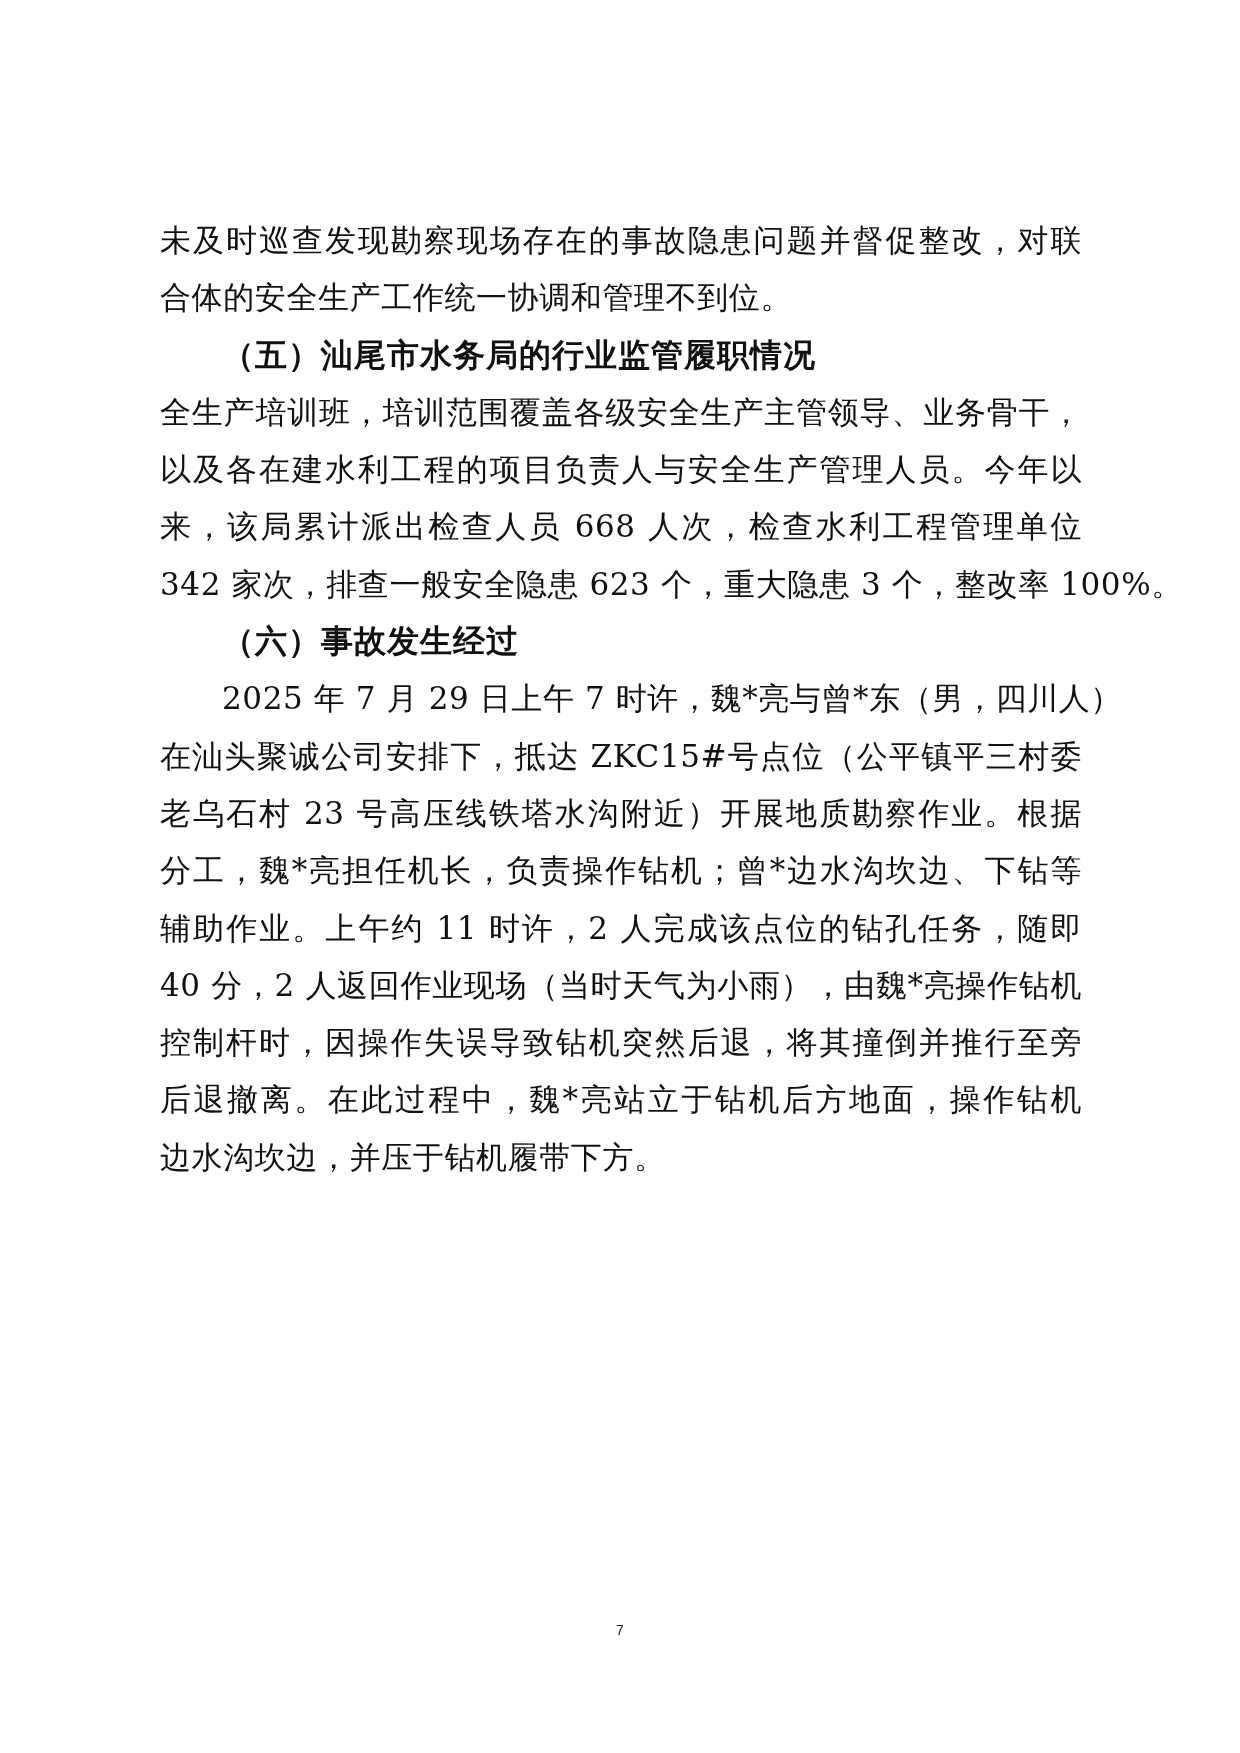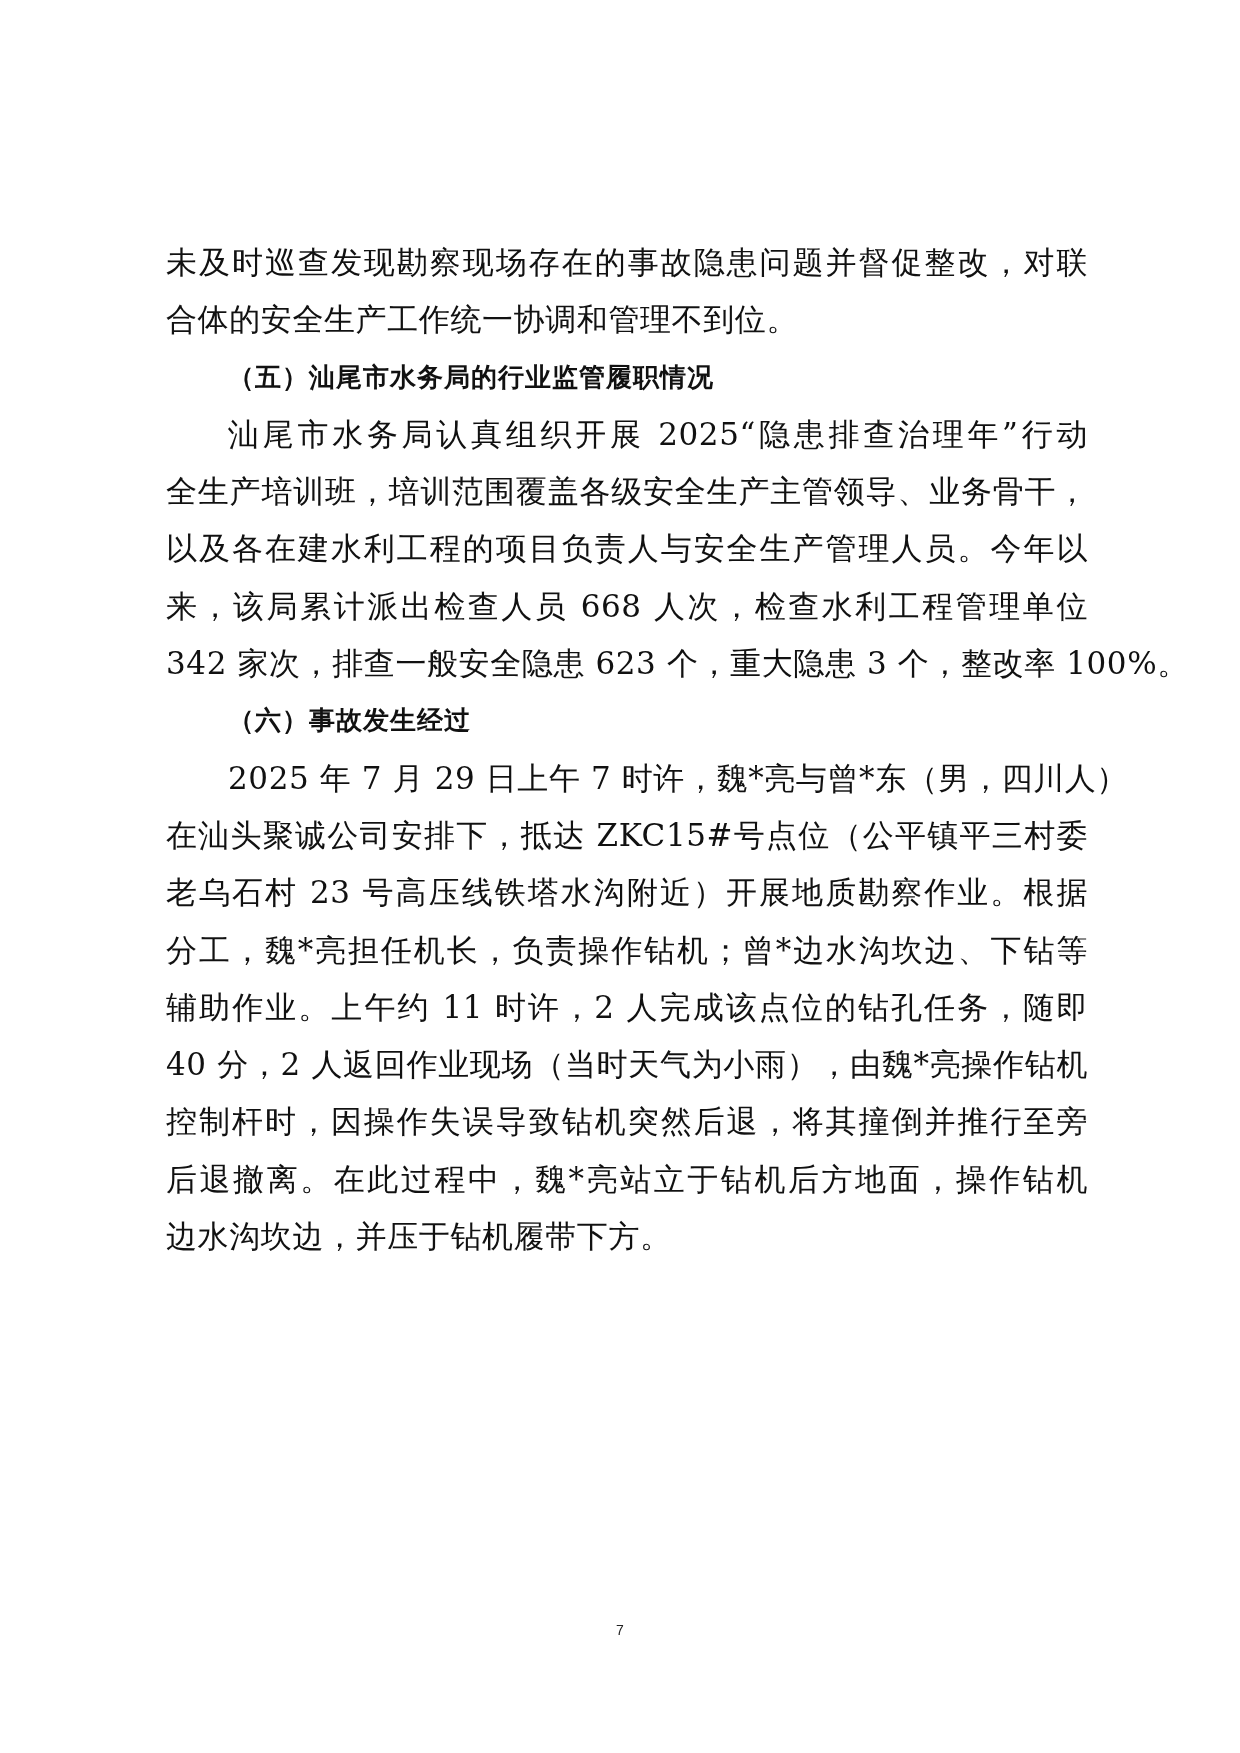--- a/index.html
+++ b/index.html
@@ -10,23 +10,22 @@
     body {
       width: 1240px;
       height: 1753px;
       position: relative;
       overflow: hidden;
       color: #111111;
     }
     .page {
       position: absolute;
       left: 160px;
-      top: 234px;
+      top: 212px;
       width: 922px;
-      margin-left: 6px;
     }
     .line {
       height: 57.3px;
       line-height: 57.3px;
       font-family: "DejaVu Serif", "Liberation Serif", serif;
       font-size: 31px;
       white-space: nowrap;
       letter-spacing: 0.6px;
       text-align: justify;
       text-align-last: justify;
@@ -36,21 +35,21 @@
       text-align-last: left;
     }
     .line.indent {
       padding-left: 62px;
     }
     .heading {
       height: 57.3px;
       line-height: 57.3px;
       font-family: "DejaVu Sans", "Liberation Sans", sans-serif;
       font-weight: bold;
-      font-size: 26px;
+      font-size: 32px;
       padding-left: 62px;
       white-space: nowrap;
       letter-spacing: 1px;
     }
     .page-number {
       position: absolute;
       left: 0;
       width: 1240px;
       top: 1622px;
       text-align: center;
@@ -62,21 +61,20 @@
 </head>
 <body>
 
 <div class="page">
 
   <div class="line">未及时巡查发现勘察现场存在的事故隐患问题并督促整改，对联</div>
   <div class="line last">合体的安全生产工作统一协调和管理不到位。</div>
 
   <div class="heading">（五）汕尾市水务局的行业监管履职情况</div>
 
-  <div class="line indent">汕尾市水务局认真组织开展 2025“隐患排查治理年”行动</div>
   <div class="line">全生产培训班，培训范围覆盖各级安全生产主管领导、业务骨干，</div>
   <div class="line">以及各在建水利工程的项目负责人与安全生产管理人员。今年以</div>
   <div class="line">来，该局累计派出检查人员 668 人次，检查水利工程管理单位</div>
   <div class="line">342 家次，排查一般安全隐患 623 个，重大隐患 3 个，整改率 100%。</div>
 
   <div class="heading">（六）事故发生经过</div>
 
   <div class="line indent">2025 年 7 月 29 日上午 7 时许，魏*亮与曾*东（男，四川人）</div>
   <div class="line">在汕头聚诚公司安排下，抵达 ZKC15#号点位（公平镇平三村委</div>
   <div class="line">老乌石村 23 号高压线铁塔水沟附近）开展地质勘察作业。根据</div>

